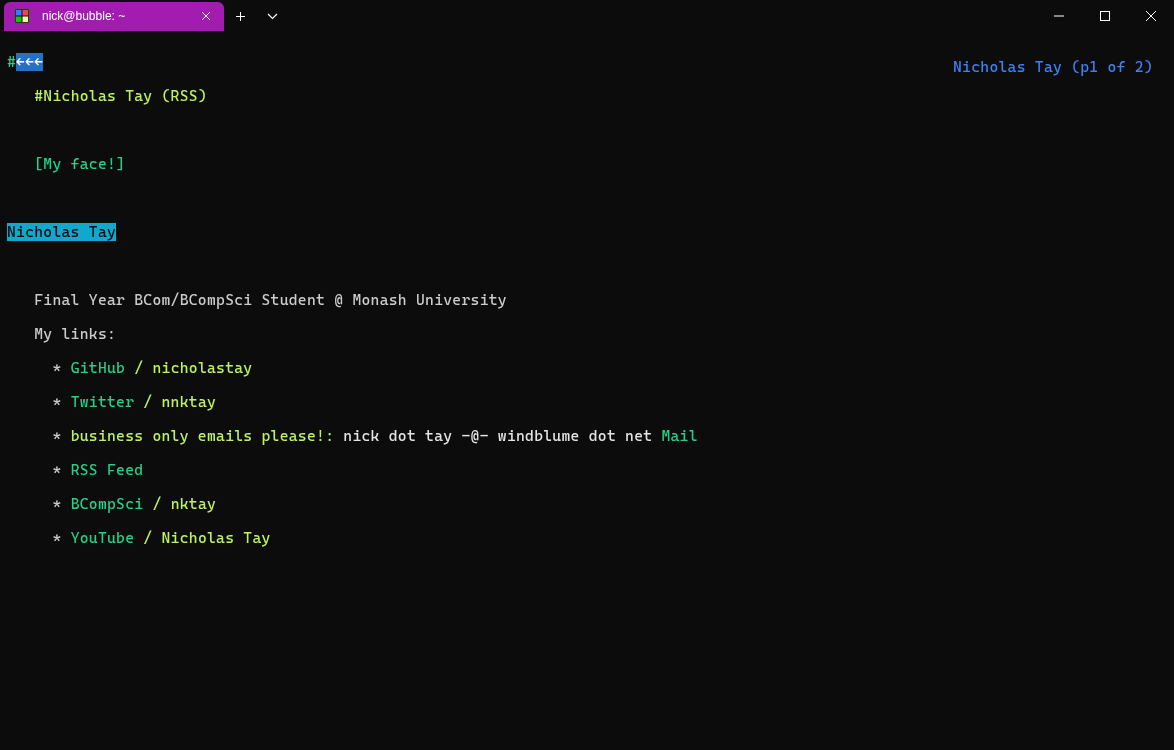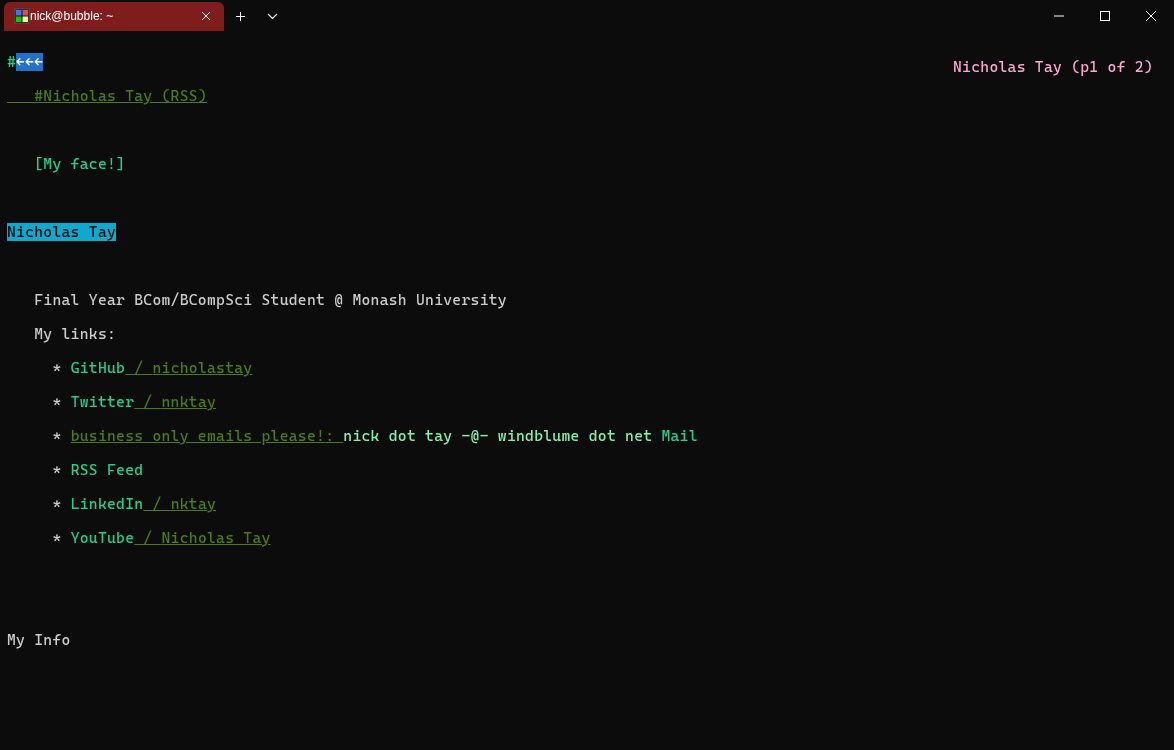--- a/index.html
+++ b/index.html
@@ -16,27 +16,27 @@
     .titlebar {
       height: 32px;
       background: #0c0c0c;
       border-radius: 8px 8px 0 0;
       display: flex;
       align-items: center;
       position: relative;
     }
     .tab {
       height: 29px;
-      background: #7f1d1d;
+      background: #a21caf;
       border-radius: 6px 6px 0 0;
       margin-left: 4px;
       display: flex;
       align-items: center;
       padding: 0 10px;
-      gap: 0;
+      gap: 12px;
       min-width: 220px;
       position: relative;
     }
     .tab-icon {
       width: 16px;
       height: 16px;
       display: flex;
       align-items: center;
       justify-content: center;
     }
@@ -86,23 +86,23 @@
       cursor: pointer;
     }
     .terminal {
       padding: 5px 7px;
       white-space: pre;
       font-family: 'Consolas', 'Cascadia Mono', monospace;
       letter-spacing: 0.3px;
     }
     .line { min-height: 17px; }
     .green { color: #23d18b; }
-    .cyan { color: #4d7c0f; text-decoration: underline; }
-    .red { color: #86efac; }
-    .purple { color: #f9a8d4; }
+    .cyan { color: #bef264; }
+    .red { color: #e5e5e5; }
+    .purple { color: #3b82f6; }
     .highlight-bg { background: #11a8cd; color: #0c0c0c; }
     .highlight-blue { background: #2472c8; color: #ffffff; }
     .status-line {
       position: relative;
     }
     .status-right {
       position: absolute;
       right: 14px;
       top: 5px;
     }
@@ -165,25 +165,24 @@
 <div class="line"><span class="green">   <span>[My face!]</span></span></div>
 <div class="line"></div>
 <div class="line"><span class="highlight-bg">Nicholas Tay</span></div>
 <div class="line"></div>
 <div class="line">   Final Year BCom/BCompSci Student @ Monash University</div>
 <div class="line">   My links:</div>
 <div class="line"><span>     * </span><span class="green">GitHub</span><span class="cyan"> / </span><span class="cyan">nicholastay</span></div>
 <div class="line"><span>     * </span><span class="green">Twitter</span><span class="cyan"> / </span><span class="cyan">nnktay</span></div>
 <div class="line"><span>     * </span><span class="cyan">business only emails please!</span><span class="cyan">: </span><span class="red">nick dot tay -@- windblume dot net</span><span class="green"> Mail</span></div>
 <div class="line"><span>     * </span><span class="green">RSS Feed</span></div>
-<div class="line"><span>     * </span><span class="green">LinkedIn</span><span class="cyan"> / </span><span class="cyan">nktay</span></div>
+<div class="line"><span>     * </span><span class="green">BCompSci</span><span class="cyan"> / </span><span class="cyan">nktay</span></div>
 <div class="line"><span>     * </span><span class="green">YouTube</span><span class="cyan"> / </span><span class="cyan">Nicholas Tay</span></div>
 <div class="line"></div>
 <div class="line"></div>
-<div class="line">My Info</div>
 <div class="line"></div>
 
 
 
 
 
 
 
 
 

